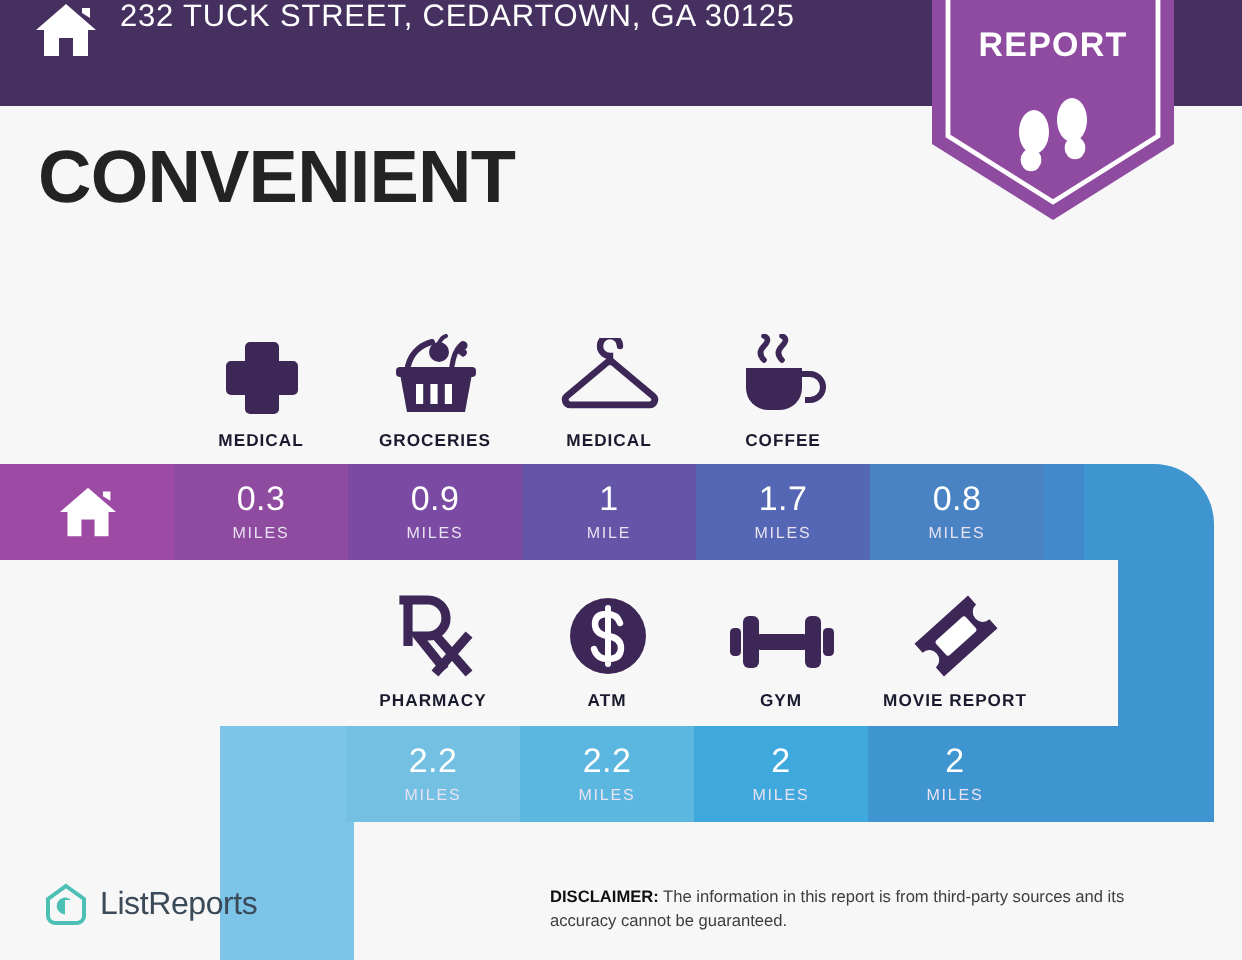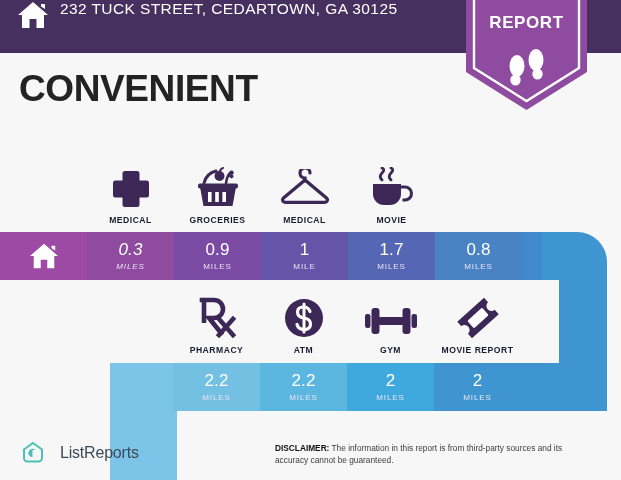--- a/index.html
+++ b/index.html
@@ -89,21 +89,21 @@
   }
   .seg-home svg{display:block;}
   .bar1 .seg:first-child{border-top-left-radius:0;}
 
   
   .logo{
     position:absolute;left:22px;top:441px;display:flex;align-items:center;z-index:8;
   }
   .logo svg{display:block;}
   .logo-text{
-    margin-left:16px;font-size:16px;color:#3b4a59;letter-spacing:-0.2px;
+    margin-left:6px;font-size:16px;color:#3b4a59;letter-spacing:-0.2px;
   }
   .disclaimer{
     position:absolute;left:275px;top:443px;width:320px;
     font-size:8.3px;color:#3d3d3d;line-height:11.5px;z-index:8;
   }
   .disclaimer b{font-weight:700;color:#111;}
 </style>
 </head>
 <body>
 
@@ -189,32 +189,32 @@
 
     <div class="icon-cell">
       <span class="icon-glyph">
         <svg width="48" height="42" viewBox="0 0 48 42">
           <path d="M5 17 H33 V27 a11 11 0 0 1 -11 11 H16 A11 11 0 0 1 5 27 Z" fill="#3c2757"></path>
           <path d="M33 20 h4 a6.5 6.5 0 0 1 0 13 h-2.5" fill="none" stroke="#3c2757" stroke-width="3"></path>
           <path d="M14 13 q-3.5 -3.5 0 -7 q3.5 -3.5 0 -5" fill="none" stroke="#3c2757" stroke-width="2.8" stroke-linecap="round"></path>
           <path d="M23 13 q-3.5 -3.5 0 -7 q3.5 -3.5 0 -5" fill="none" stroke="#3c2757" stroke-width="2.8" stroke-linecap="round"></path>
         </svg>
       </span>
-      <span class="icon-label">MOVIE</span>
+      <span class="icon-label">COFFEE</span>
     </div>
   </div>
 
   <div class="bar1">
     <div class="seg seg-home" style="background:#9c4aa3;">
       <svg width="30" height="28" viewBox="0 0 32 30">
         <path d="M16 2 L31 15 L27 15 L27 28 L19.5 28 L19.5 19 L12.5 19 L12.5 28 L5 28 L5 15 L1 15 Z" fill="#ffffff"></path>
         <path d="M24 4 L28 4 L28 9 L24 6.5 Z" fill="#ffffff"></path>
       </svg>
     </div>
-    <div class="seg" style="background:#8e4ba0;font-style:italic;">
+    <div class="seg" style="background:#8e4ba0;">
       <span class="seg-val">0.3</span>
       <span class="seg-unit">MILES</span>
     </div>
     <div class="seg" style="background:#7b4ba3;">
       <span class="seg-val">0.9</span>
       <span class="seg-unit">MILES</span>
     </div>
     <div class="seg" style="background:#6455a8;">
       <span class="seg-val">1</span>
       <span class="seg-unit">MILE</span>

